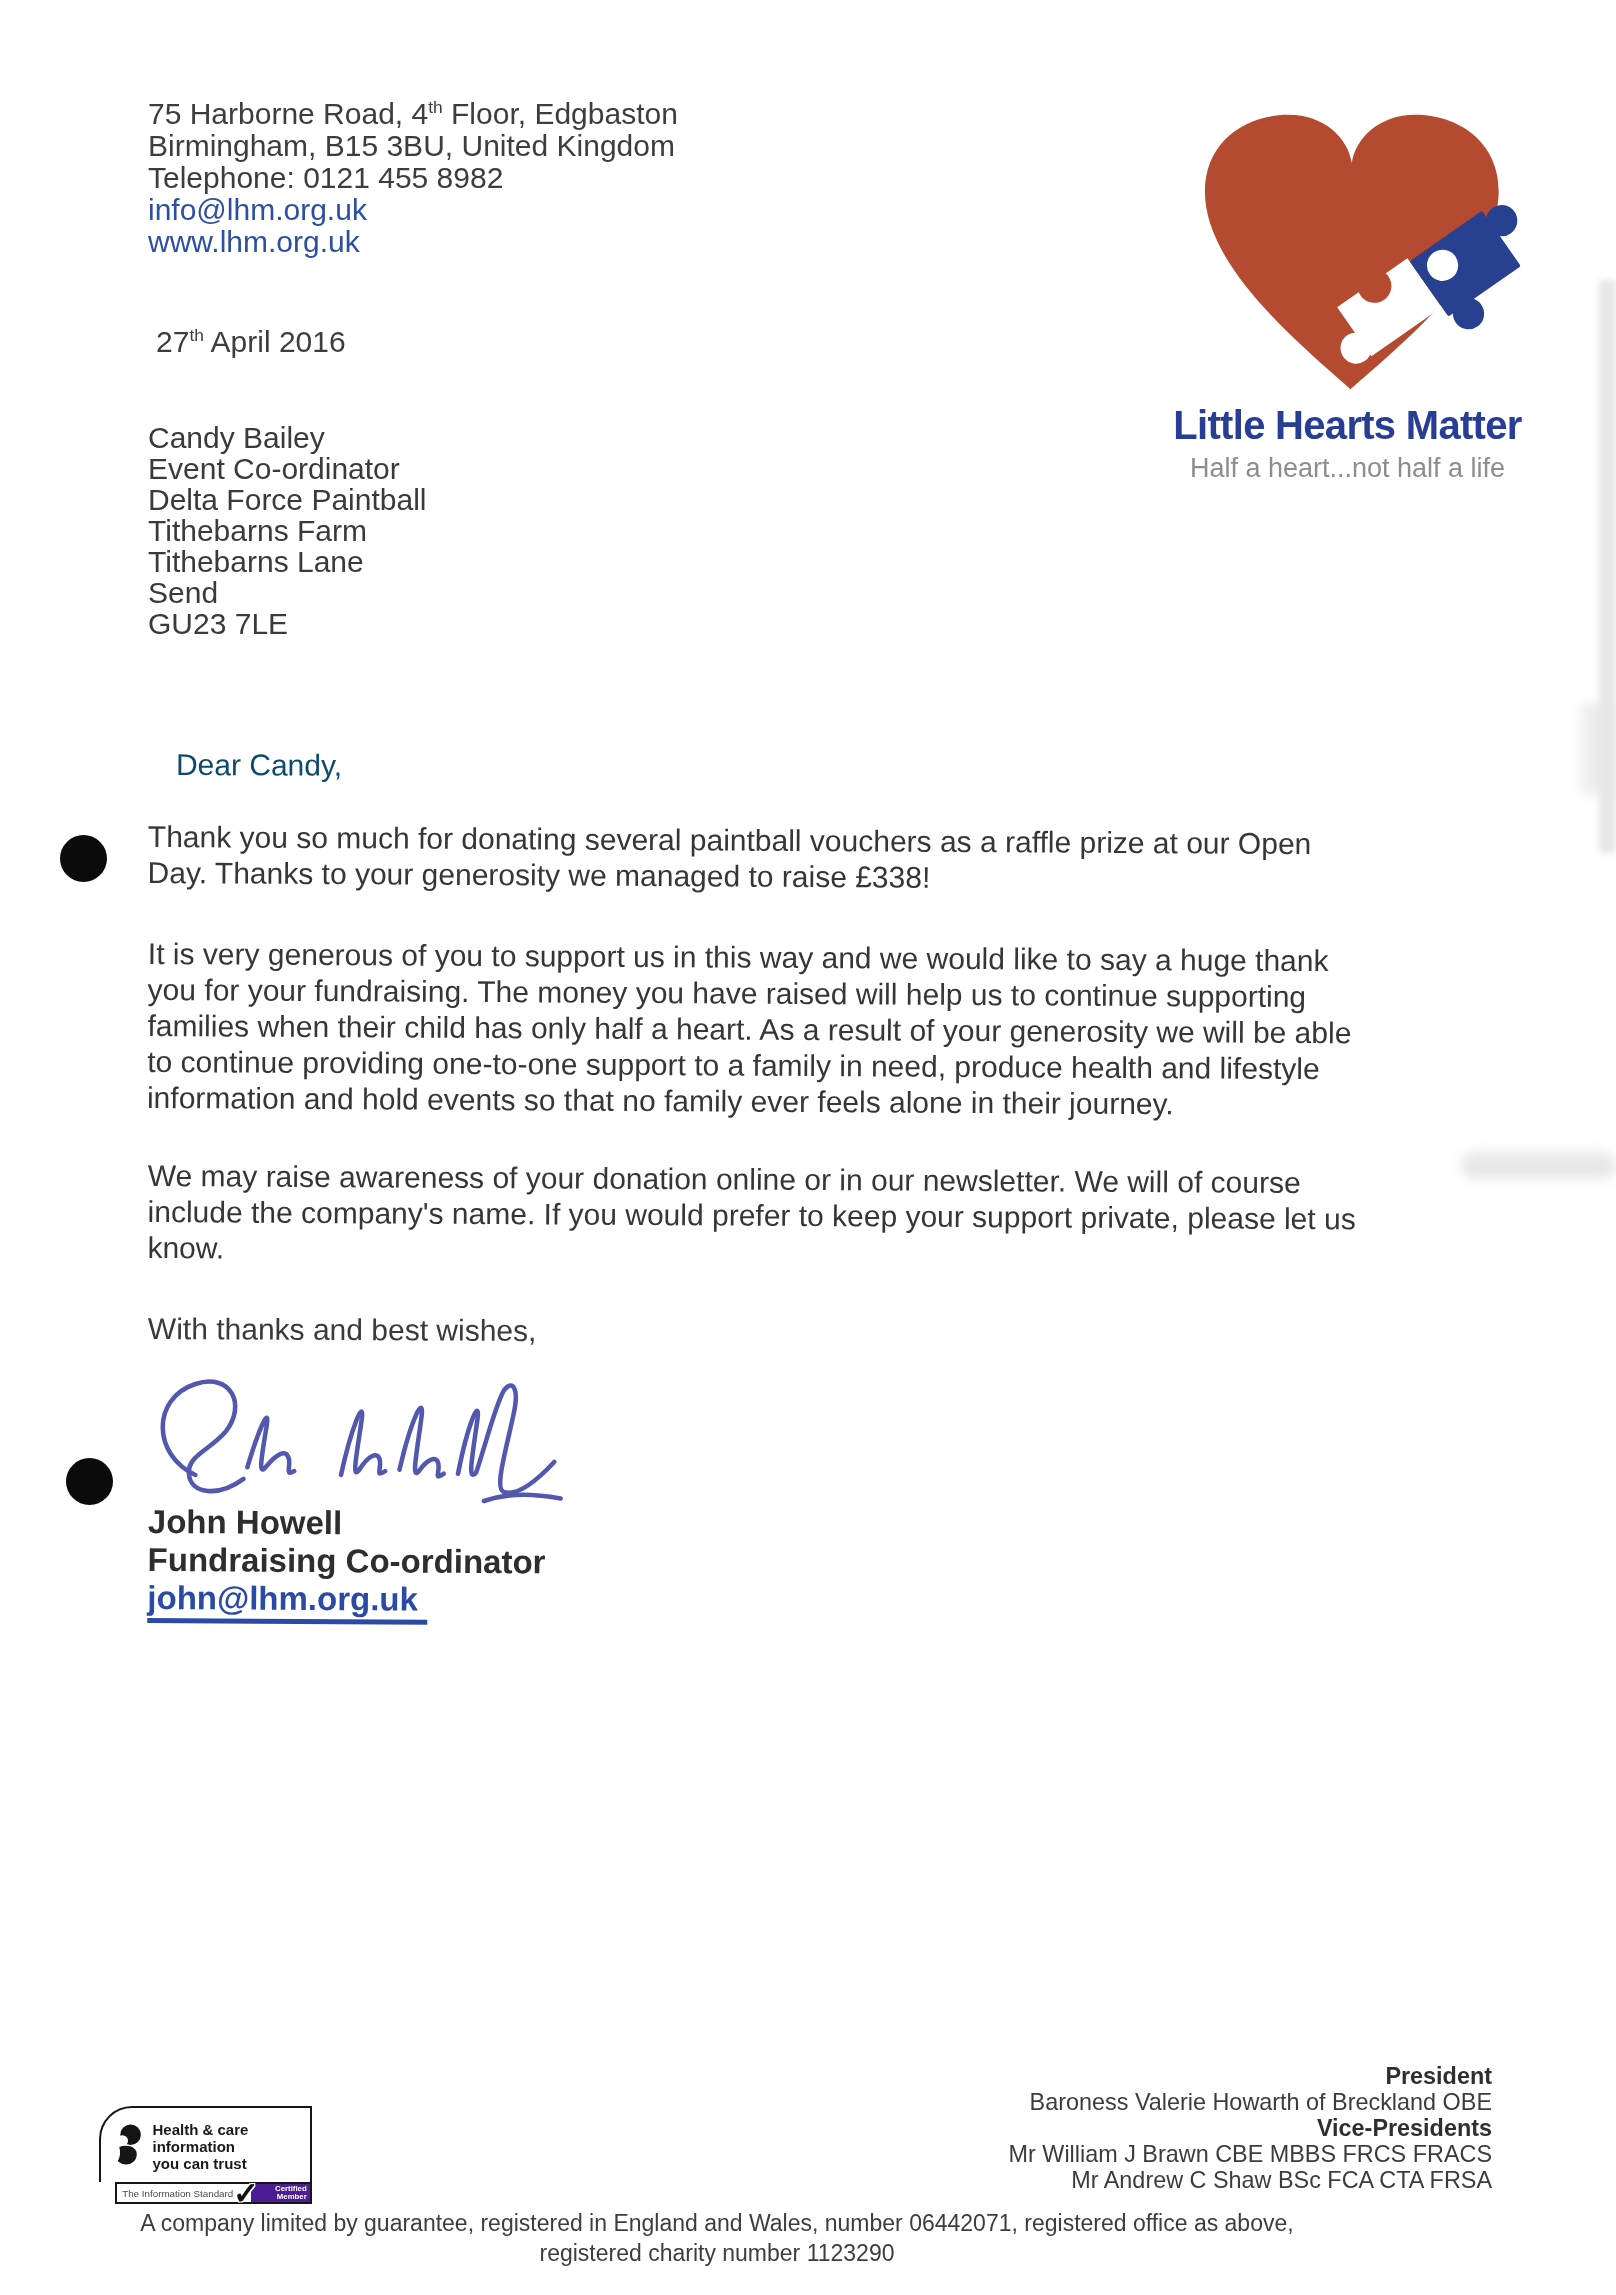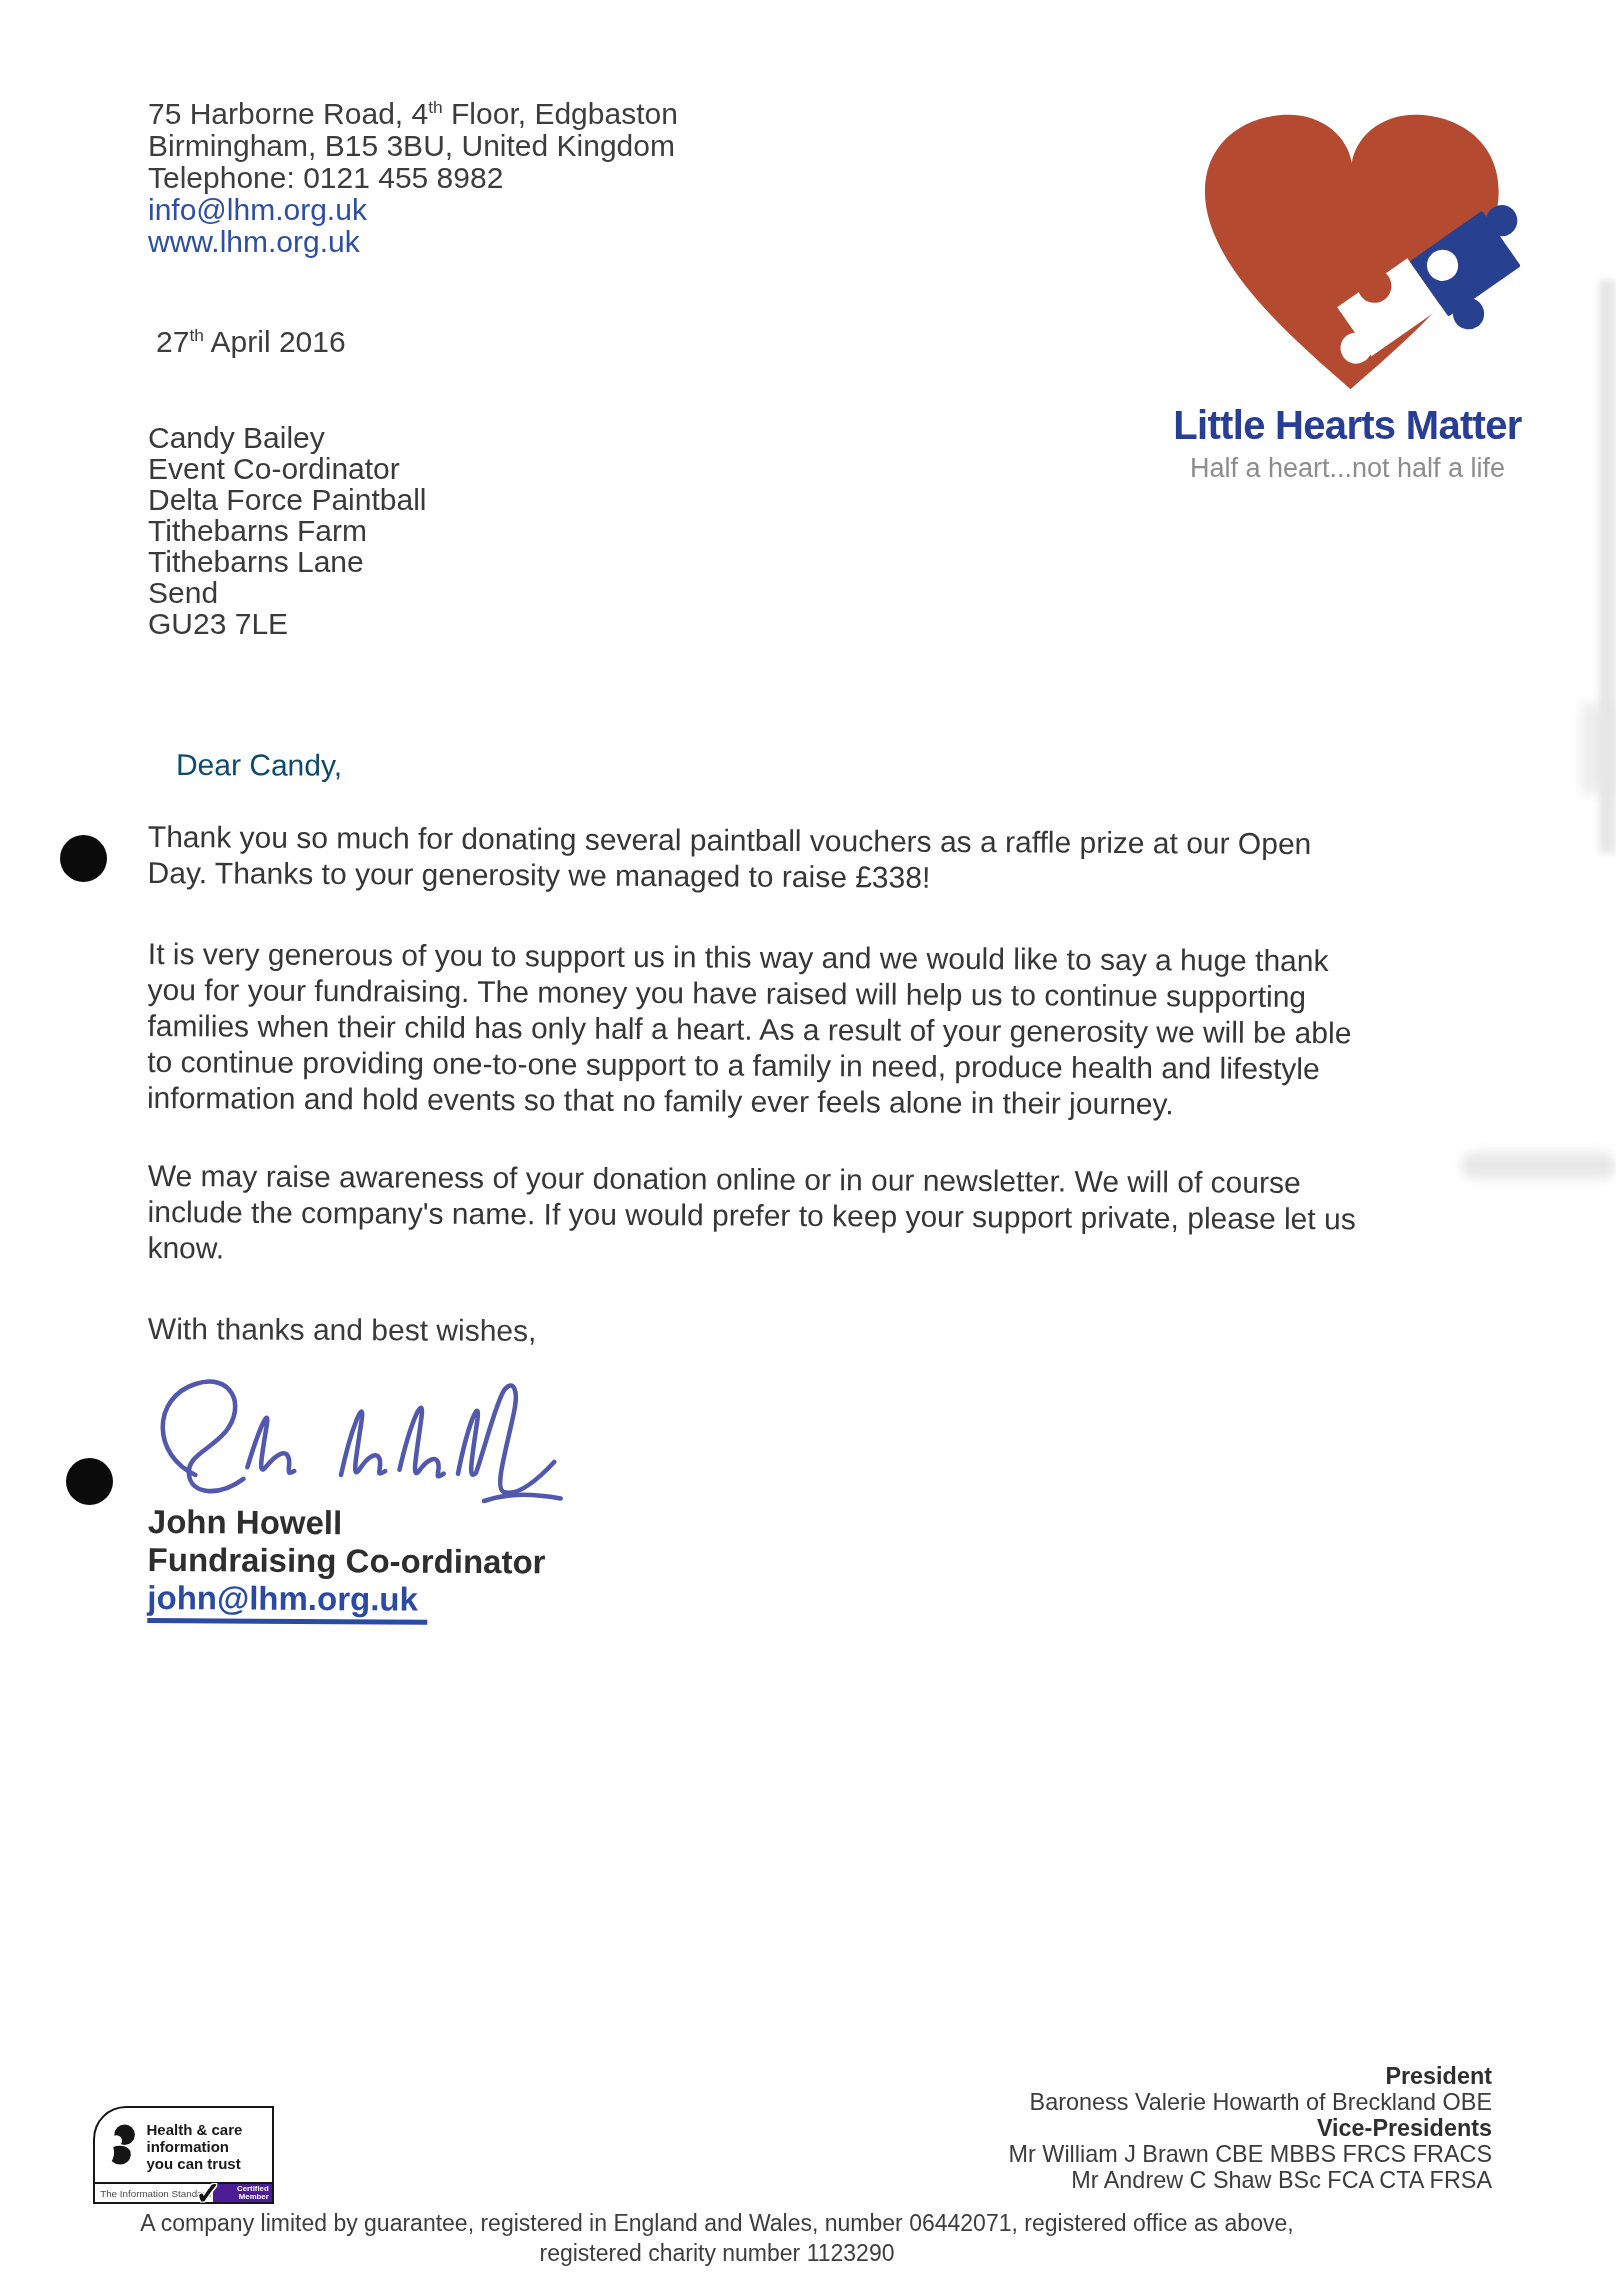--- a/index.html
+++ b/index.html
@@ -34,31 +34,31 @@
   .closing{left:148px;top:1312px;font-size:30px;color:#3a3a3a;transform:rotate(0.3deg);transform-origin:0 0;}
   
   .signature-svg{left:133px;top:1361px;width:455px;height:163px;}
   .signer{left:148px;top:1503px;font-size:33px;font-weight:bold;line-height:38px;color:#2e2e2e;transform:rotate(0.35deg);transform-origin:0 0;}
   .signer-email{display:inline-block;color:#2b4aa5;border-bottom:5.9px solid #2b4aa5;padding-right:9px;padding-bottom:1.3px;cursor:pointer;}
   
   .officers{right:124px;top:2063px;text-align:right;font-size:23.4px;line-height:26px;color:#3c3c3c;}
   .officers .bold{font-weight:bold;color:#2f2f2f;}
   .registration{left:0;top:2208px;width:1434px;text-align:center;font-size:23px;line-height:30px;color:#3d3d3d;}
   
-  .badge{left:93px;top:2106px;width:181px;}
+  .badge{left:99px;top:2106px;width:213px;}
   .badge-box{
     box-sizing:border-box;border:2.6px solid #161616;border-bottom:none;
     border-top-left-radius:33px;height:76px;background:#fff;
     display:flex;align-items:center;padding:3.9px 3.9px 1.3px 9px;
   }
   .badge-icon{width:36px;height:55px;flex:0 0 auto;margin-right:6.5px;}
   .badge-text{font-size:15px;line-height:17px;font-weight:bold;color:#1a1a1a;}
   .badge-strip{
     box-sizing:border-box;border:2.6px solid #161616;height:22px;
-    display:flex;align-items:stretch;position:relative;background:#fff;
+    display:flex;align-items:stretch;position:relative;background:#fff;margin-left:16px;
   }
   .standard-label{
     flex:1;font-size:9.8px;color:#4a4a4a;display:flex;align-items:center;
     padding-left:5.2px;white-space:nowrap;
   }
   .certified-box{
     width:56px;background:#4c1d95;color:#fff;font-size:7.8px;font-weight:bold;
     display:flex;flex-direction:column;justify-content:center;align-items:flex-end;
     padding-right:3.3px;line-height:8.5px;
   }

